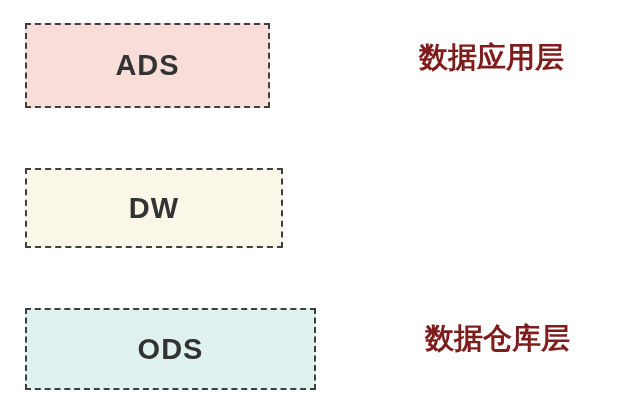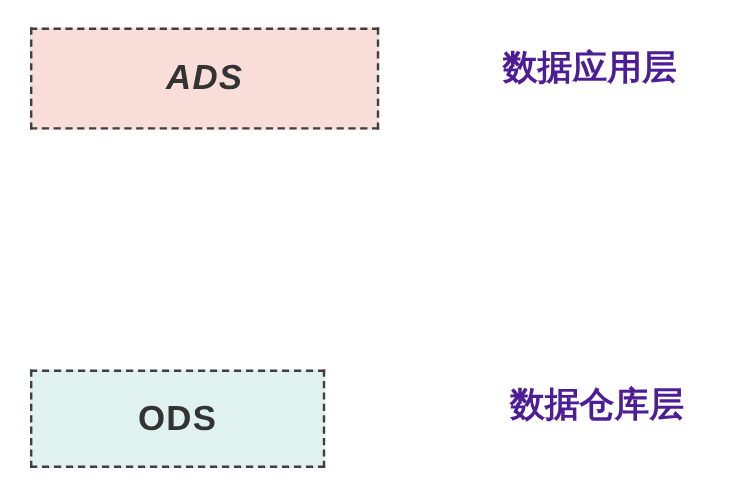--- a/index.html
+++ b/index.html
@@ -26,40 +26,43 @@
   .box-label {
     font-size: 29px;
     font-weight: 700;
     color: #333333;
     letter-spacing: 1px;
   }
   .layer-name {
     position: absolute;
     font-size: 29px;
     font-weight: 700;
-    color: #4c1d95;
+    color: #7f1d1d;
     line-height: 34px;
     white-space: nowrap;
   }
-  #box-ads { left: 25px; top: 23px;  width: 291px; height: 85px; font-style: italic; }
+  #box-ads { left: 25px; top: 23px;  width: 245px; height: 85px; }
   #box-dw  { left: 25px; top: 168px; width: 258px; height: 80px; }
-  #box-ods { left: 25px; top: 308px; width: 246px; height: 82px; }
+  #box-ods { left: 25px; top: 308px; width: 291px; height: 82px; }
   #name-ads { left: 419px; top: 40px; }
   #name-dw  { left: 419px; top: 182px; }
   #name-ods { left: 425px; top: 321px; }
 </style>
 </head>
 <body>
 
 <div class="canvas">
 
   <div class="layer-box" id="box-ads" style="background-color: rgb(248, 221, 217);">
     <span class="box-label">ADS</span>
   </div>
   <div class="layer-name" id="name-ads">数据应用层</div>
 
+  <div class="layer-box" id="box-dw" style="background-color: rgb(250, 247, 232);">
+    <span class="box-label">DW</span>
+  </div>
 
   <div class="layer-box" id="box-ods" style="background-color: rgb(223, 242, 240);">
     <span class="box-label">ODS</span>
   </div>
   <div class="layer-name" id="name-ods">数据仓库层</div>
 
 </div>
 
 </body></html>

